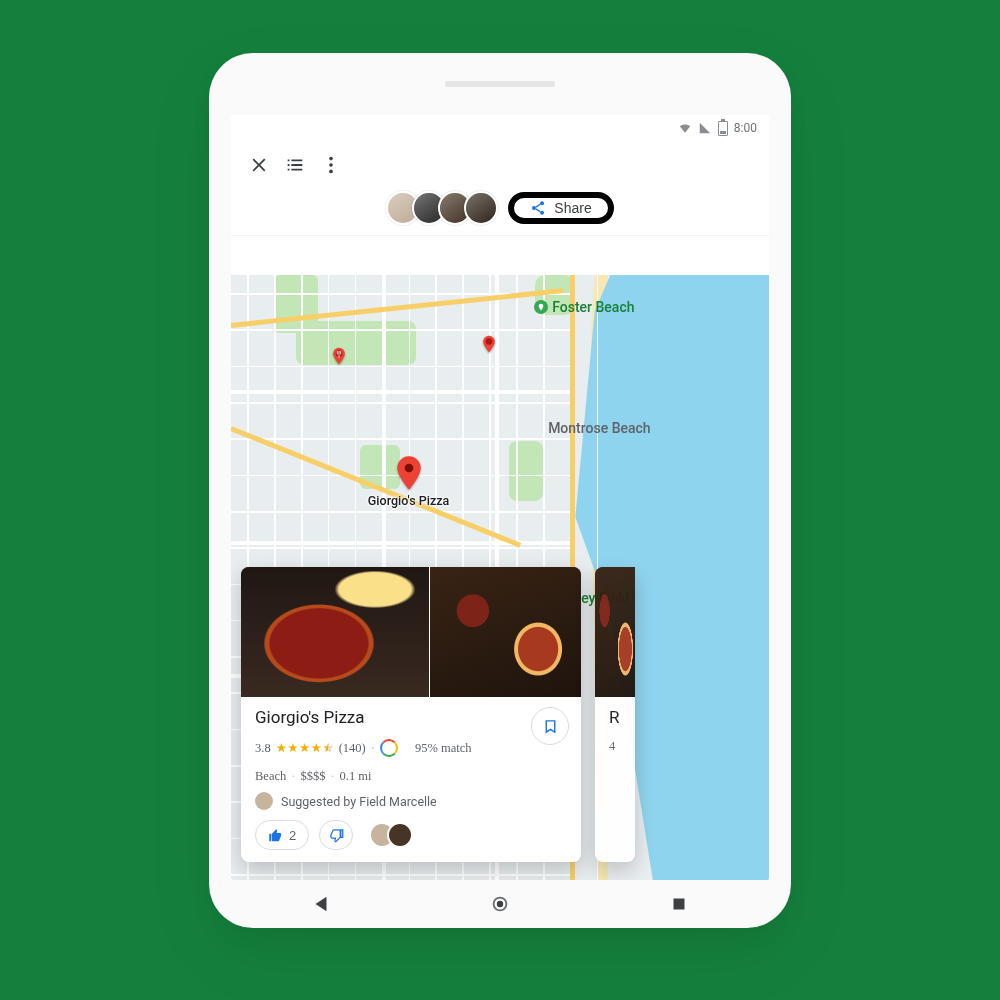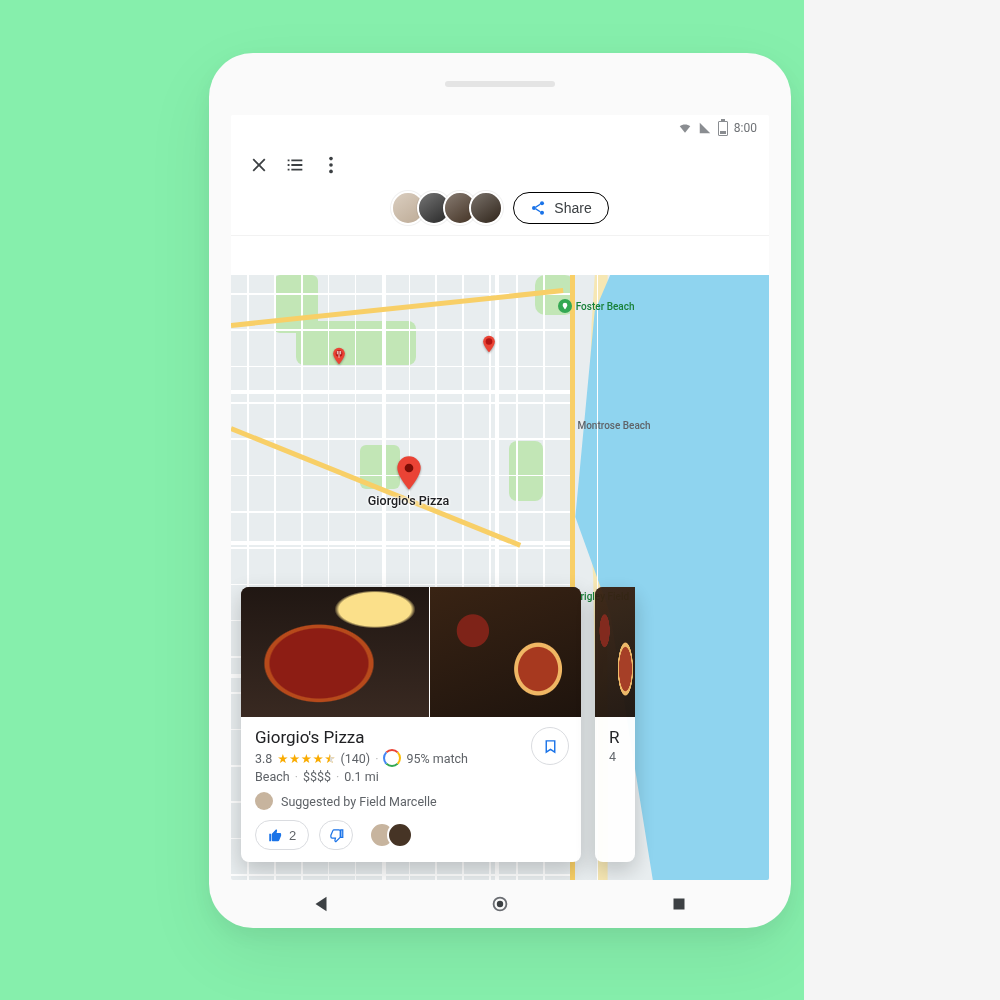--- a/index.html
+++ b/index.html
@@ -12,21 +12,21 @@
     --cyan:#1e88e5;
     --water:#8fd4ef;
     --land:#e8edef;
     --park:#c2e6b6;
     --road:#ffffff;
     --hwy:#f8cf67;
   }
   html,body{margin:0;height:100%;background:#f5f5f5;font-family:Roboto,Arial,Helvetica,sans-serif;color:var(--text);}
 
   
-  .canvas{width:804px;height:1000px;position:relative;overflow:hidden;background:#86efac;}
+  .canvas{width:1000px;height:1000px;position:relative;overflow:hidden;background:#15803d;}
   .phone{
     position:absolute;left:209px;top:53px;width:582px;height:875px;
     background:#fafafa;border-radius:44px;
     box-shadow:0 25px 70px rgba(0,0,0,.07),0 8px 20px rgba(0,0,0,.05);
   }
   .speaker{position:absolute;top:28px;left:50%;transform:translateX(-50%);width:110px;height:6px;border-radius:3px;background:#e4e4e4;}
   .screen{
     position:absolute;left:22px;right:22px;top:62px;bottom:48px;
     background:#ffffff;border-radius:2px;overflow:hidden;
   }
@@ -49,21 +49,21 @@
   .iconbtn{width:36px;height:36px;border:none;background:none;display:flex;align-items:center;justify-content:center;cursor:pointer;color:#3c4043;}
   .iconbtn svg{width:22px;height:22px;fill:currentColor;}
   .htitle{flex:1;text-align:center;line-height:1.15;}
   .htitle .t1{font-size:18px;font-weight:400;color:#3c4043;}
   .htitle .t2{font-size:12.5px;color:var(--muted);margin-top:2px;}
   .ppl{display:flex;align-items:center;justify-content:center;gap:10px;margin-top:8px;}
   .faces{display:flex;}
   .face{width:30px;height:30px;border-radius:50%;border:2px solid #fff;box-shadow:0 0 0 1px rgba(0,0,0,.06);margin-left:-8px;position:relative;overflow:hidden;}
   .face:first-child{margin-left:0;}
   .face::after{content:"";position:absolute;inset:0;background:linear-gradient(145deg,rgba(255,255,255,.35),rgba(0,0,0,.05));}
-  .share{display:flex;align-items:center;gap:8px;height:32px;padding:0 16px;border-radius:16px;border:1px solid #000000;background:#fff;cursor:pointer;color:#3c4043;font-size:14px;}
+  .share{display:flex;align-items:center;gap:8px;height:32px;padding:0 16px;border-radius:16px;border:6px solid #000000;background:#fff;cursor:pointer;color:#3c4043;font-size:14px;}
   .share svg{width:16px;height:16px;fill:var(--blue);}
 
   
   .mapwrap{position:absolute;left:0;right:0;top:160px;bottom:0;background:var(--land);overflow:hidden;}
   .water{position:absolute;top:0;bottom:0;right:0;width:36%;background:var(--water);clip-path:polygon(18% 0,100% 0,100% 100%,40% 100%,18% 56%,0 40%,10% 6%);}
   .shore{position:absolute;top:0;bottom:0;right:30%;width:32px;background:#f6e7b3;filter:blur(.3px);clip-path:polygon(60% 0,100% 0,100% 100%,70% 100%,55% 50%,35% 34%,50% 8%);} 
   .parkP{position:absolute;background:var(--park);}
   .p1{left:8%;top:0;width:44px;height:58px;border-radius:6px;}
   .p2{left:12%;top:46px;width:120px;height:44px;border-radius:8px;}
   .p3{left:24%;top:170px;width:40px;height:44px;border-radius:6px;}
@@ -76,21 +76,21 @@
   .road.big{height:4px;}
   .road.bigv{width:4px;}
   .hwy{position:absolute;background:var(--hwy);}
   .hwy.h{height:5px;left:0;right:38%;}
   .hwy.v{width:5px;top:0;bottom:0;}
 
   .pin{position:absolute;width:20px;height:20px;transform:translate(-50%,-100%);}
   .pin svg{width:100%;height:100%;filter:drop-shadow(0 1px 1px rgba(0,0,0,.35));}
   .pin.big{width:40px;height:40px;}
   .pinlbl{position:absolute;transform:translate(-50%,0);font-size:12.5px;font-weight:500;color:#202124;text-shadow:0 0 3px #fff,0 0 3px #fff,0 0 3px #fff;white-space:nowrap;}
-  .poi{position:absolute;display:flex;align-items:center;gap:4px;font-size:10px;font-weight:500;padding-left:40px;}
+  .poi{position:absolute;display:flex;align-items:center;gap:4px;font-size:14px;font-weight:500;padding-left:40px;}
 
   .mylocation{position:absolute;left:47%;top:72%;transform:translate(-50%,-50%);}
   .mylocation .beam{width:90px;height:90px;background:radial-gradient(closest-side,rgba(66,133,244,.35),rgba(66,133,244,0) 72%);clip-path:polygon(50% 50%,100% 0,100% 40%);position:absolute;left:-45px;top:-45px;transform:rotate(18deg);}
   .mylocation .dot{width:17px;height:17px;border-radius:50%;background:var(--blue);border:3px solid #fff;position:relative;box-shadow:0 0 0 2px rgba(66,133,244,.35);}
 
   
   .cards{position:absolute;left:10px;right:-30px;bottom:18px;display:flex;gap:14px;z-index:6;}
   .card{width:340px;background:#fff;border-radius:8px;box-shadow:0 8px 22px rgba(0,0,0,.20);}
   .card.ghost{width:40px;opacity:.96;}
   .thumbs{display:flex;gap:1px;}
@@ -101,24 +101,24 @@
       radial-gradient(90px 42px at 70% 20%,#fbe08a 0 40%,transparent 45%),
       radial-gradient(closest-side at 42% 58%,#8d1d14 0 58%,#b74a1b 60% 64%,transparent 66%),
       radial-gradient(closest-side at 50% 55%,#be3b24 0 34%,transparent 36%),
       linear-gradient(180deg,#1f1612,#3a2a22);}
   .pizza.alt{background:
       radial-gradient(closest-side at 30% 35%,#7e2318 0 32%,transparent 34%),
       radial-gradient(closest-side at 70% 62%,#a7391f 0 40%,#f0b764 42% 48%,transparent 50%),
       linear-gradient(160deg,#3a2414,#1d130d);}
   .cbody{padding:10px 14px 12px;}
   .cname{font-size:17px;font-weight:400;color:#202124;}
-  .crow{display:flex;align-items:center;gap:5px;font-size:12.5px;color:var(--muted);margin-top:2px;flex-wrap:wrap;}
+  .crow{display:flex;align-items:center;gap:5px;font-size:12.5px;color:var(--muted);margin-top:12px;flex-wrap:wrap;font-family:Liberation Serif, serif;}
   .stars{color:var(--amber);font-size:12.5px;letter-spacing:.5px;}
   .dot{color:#bbb;}
-  .match{display:flex;align-items:center;gap:5px;}
+  .match{display:flex;align-items:center;gap:17px;}
   .ringicon{width:14px;height:14px;border-radius:50%;border:2.4px solid;border-color:#ea4335 #fbbc05 #34a853 #4285f4;}
   .save{position:absolute;right:12px;top:140px;width:36px;height:36px;border-radius:50%;background:#fff;border:1px solid #dadce0;display:flex;align-items:center;justify-content:center;}
   .save svg{width:17px;height:17px;fill:none;stroke:var(--blue);stroke-width:2;}
   .card{position:relative;}
   .sugg{display:flex;align-items:center;gap:8px;margin-top:8px;color:var(--muted);font-size:12.5px;}
   .tiny{width:18px;height:18px;border-radius:50%;}
   .votes{display:flex;align-items:center;gap:10px;margin-top:10px;}
   .pill{height:30px;padding:0 12px;border-radius:16px;border:1px solid #dadce0;display:flex;align-items:center;gap:6px;background:#fff;font-size:13px;color:var(--muted);cursor:pointer;}
   .pill.round{width:34px;padding:0;justify-content:center;}
   .pill svg{width:15px;height:15px;}

